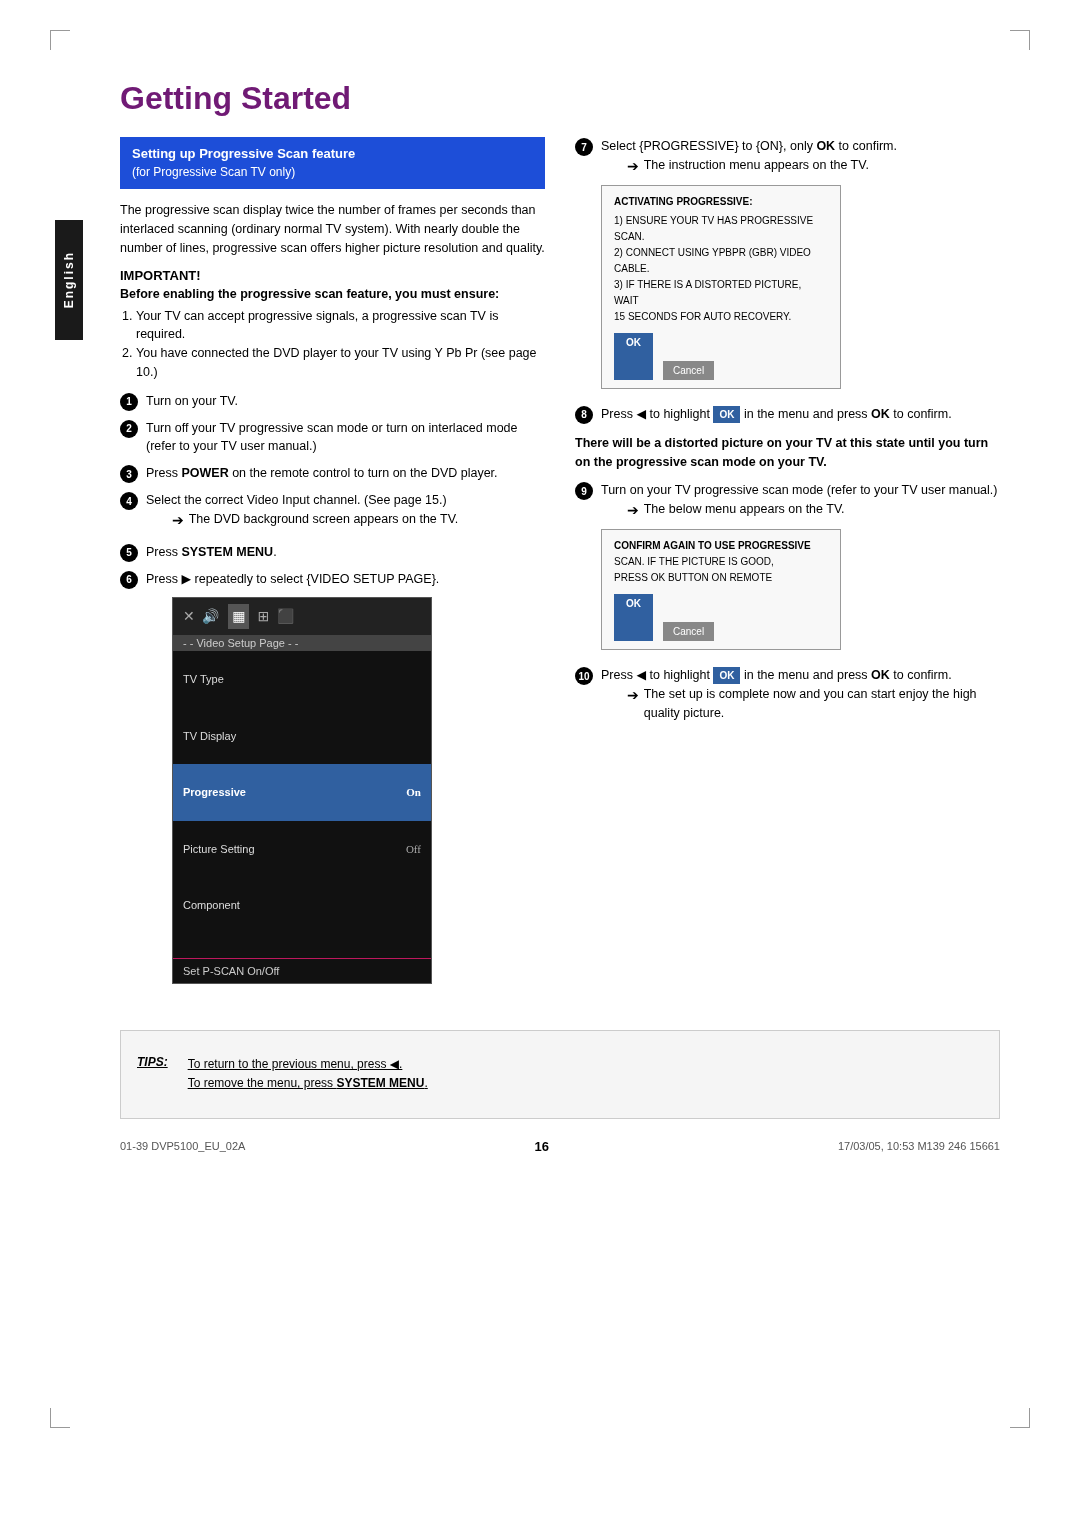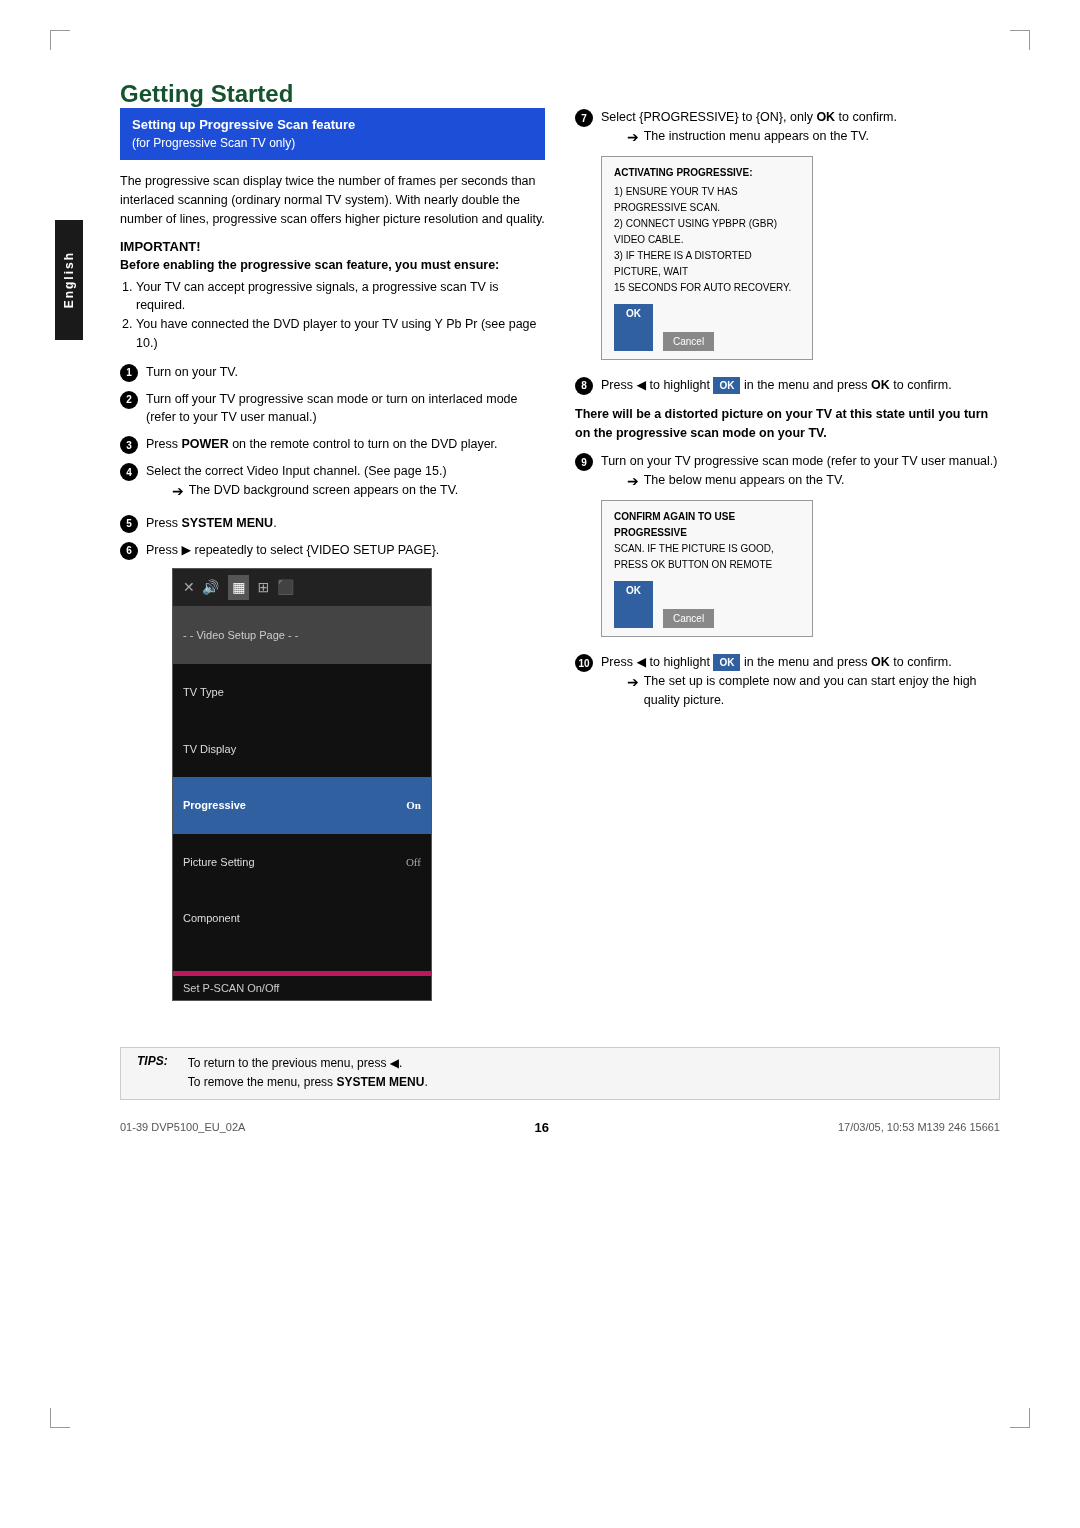--- a/index.html
+++ b/index.html
@@ -56,23 +56,24 @@
     }
 
     
     .main-content {
       margin-left: 40px;
       padding-top: 20px;
     }
 
     
     .page-title {
-      font-size: 24px;
-      font-weight: bold;
-      color: #14532d;
+      font-size: 32px;
+      font-weight: bold;
+      margin-bottom: 20px;
+      color: #701a75;
     }
 
     
     .two-col {
       display: flex;
       gap: 30px;
     }
 
     .col-left {
       flex: 1;
@@ -197,21 +198,21 @@
 
     .menu-icon-item.active {
       color: #fff;
       background: #555;
       padding: 2px 4px;
     }
 
     .menu-header-row {
       background: #444;
       color: #ccc;
-      padding: 21px 10px;
+      padding: 0 10px;
       font-size: 11px;
     }
 
     .menu-row {
       display: flex;
       justify-content: space-between;
       padding: 20px 10px;
       font-size: 11px;
       color: #ddd;
     }
@@ -228,33 +229,33 @@
     }
 
     .menu-row.highlighted .row-value {
       color: #fff;
     }
 
     .menu-footer {
       padding: 4px 10px;
       color: #ccc;
       font-size: 11px;
-      border-top: 5px solid #be185d;
+      border-top: 1px solid #be185d;
       margin-top: 4px;
     }
 
     
     .tv-overlay-box {
       border: 1px solid #999;
       background: #f8f8f8;
       margin: 8px 0;
       padding: 8px 12px;
       font-size: 10px;
       line-height: 1.5;
-      width: 212px;
+      width: 240px;
     }
 
     .tv-overlay-title {
       font-weight: bold;
       font-size: 10px;
       margin-bottom: 4px;
     }
 
     .tv-overlay-line {
       font-size: 10px;
@@ -300,23 +301,24 @@
       margin: 10px 0;
       line-height: 1.5;
     }
 
     
     .tips-bar {
       display: flex;
       align-items: flex-start;
       border: 1px solid #ccc;
       background: #f5f5f5;
-      padding: 6px 16px;
+      padding: 24px 16px;
       margin-top: 30px;
       font-size: 12px;
+      text-decoration: underline;
     }
 
     .tips-label {
       font-weight: bold;
       font-style: italic;
       margin-right: 20px;
       white-space: nowrap;
     }
 
     .tips-content {

